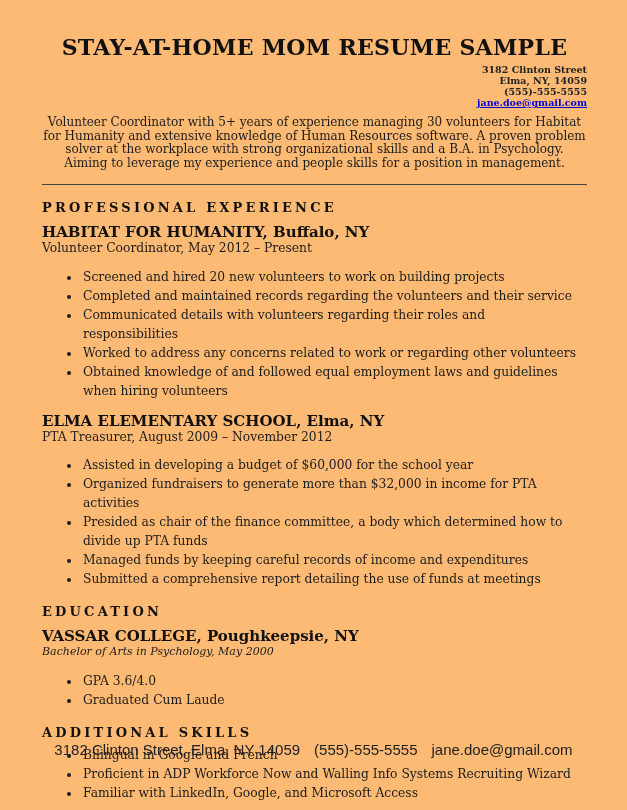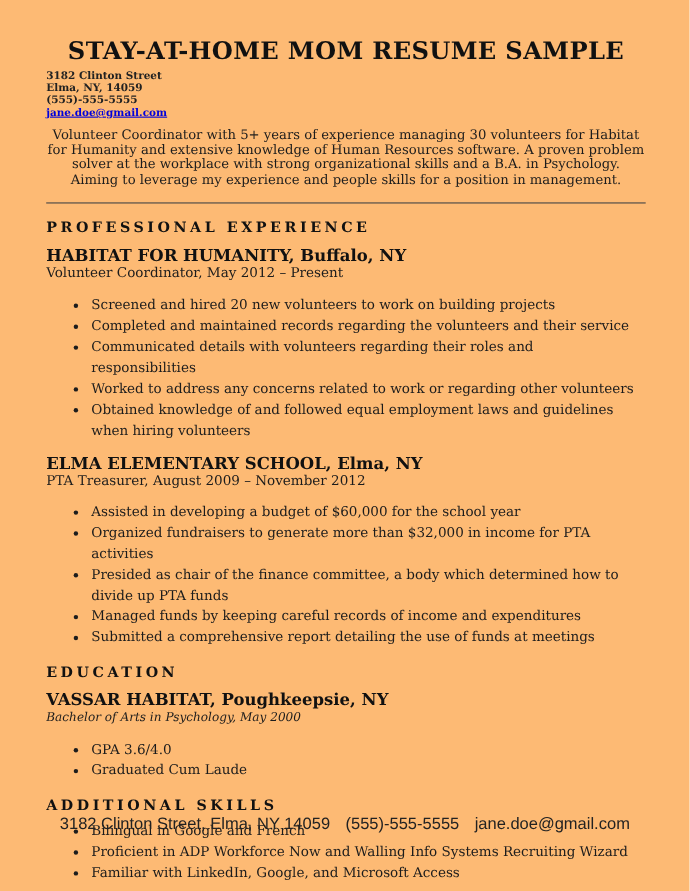--- a/index.html
+++ b/index.html
@@ -23,21 +23,21 @@
     margin: 0;
     text-align: center;
     font-size: 22px;
     font-weight: bold;
     line-height: 26px;
     letter-spacing: 0.3px;
     color: #111111;
   }
   .contact {
     margin-top: 4px;
-    text-align: left;
+    text-align: right;
     font-size: 9.5px;
     line-height: 11px;
     font-weight: bold;
     color: #222222;
   }
   .contact .email-link {
     color: #0000dd;
     text-decoration: underline;
     font-weight: bold;
     cursor: pointer;
@@ -149,21 +149,21 @@
           <li>Organized fundraisers to generate more than $32,000 in income for PTA activities</li>
           <li>Presided as chair of the finance committee, a body which determined how to divide up PTA funds</li>
           <li>Managed funds by keeping careful records of income and expenditures</li>
           <li>Submitted a comprehensive report detailing the use of funds at meetings</li>
         </ul>
       </div>
     </div>
 
     <div>
       <div class="sec-heading">EDUCATION</div>
-      <div class="org">VASSAR HABITAT, Poughkeepsie, NY</div>
+      <div class="org">VASSAR COLLEGE, Poughkeepsie, NY</div>
       <div class="degree">Bachelor of Arts in Psychology, May 2000</div>
       <ul class="bullets">
         <li>GPA 3.6/4.0</li>
         <li>Graduated Cum Laude</li>
       </ul>
     </div>
 
     <div>
       <div class="sec-heading">ADDITIONAL SKILLS</div>
       <ul class="bullets tight">

